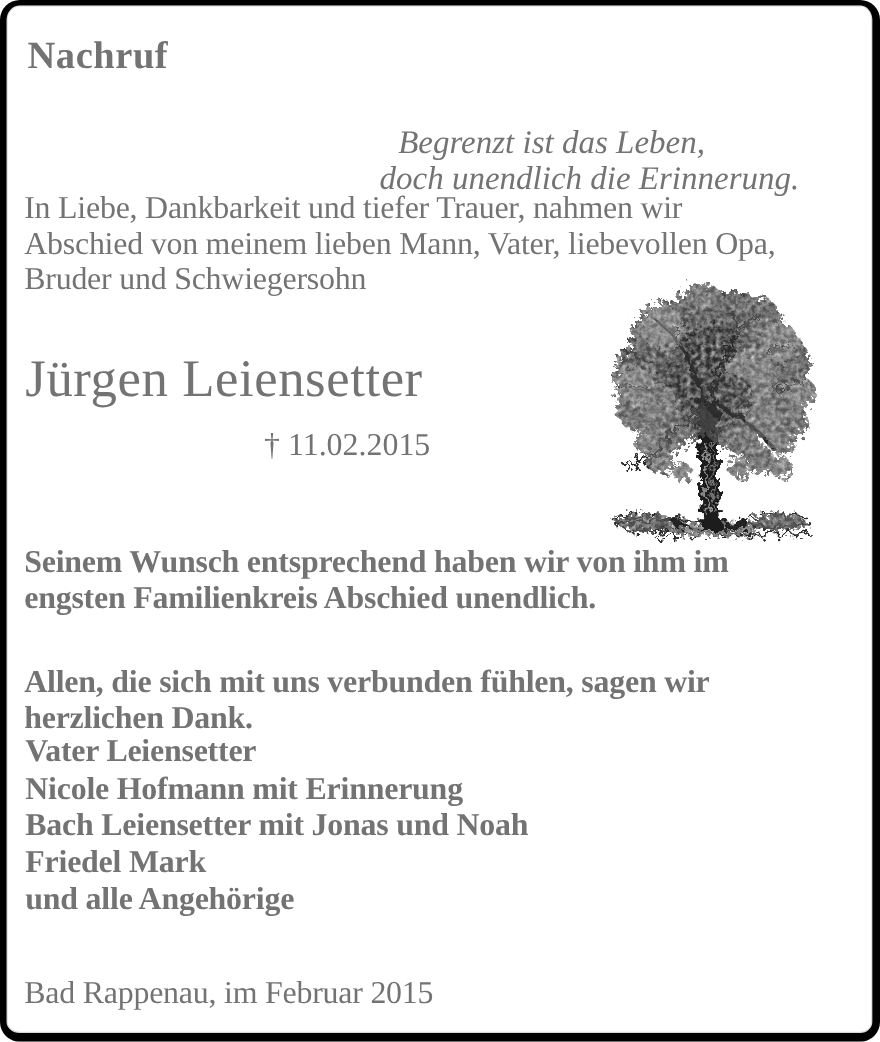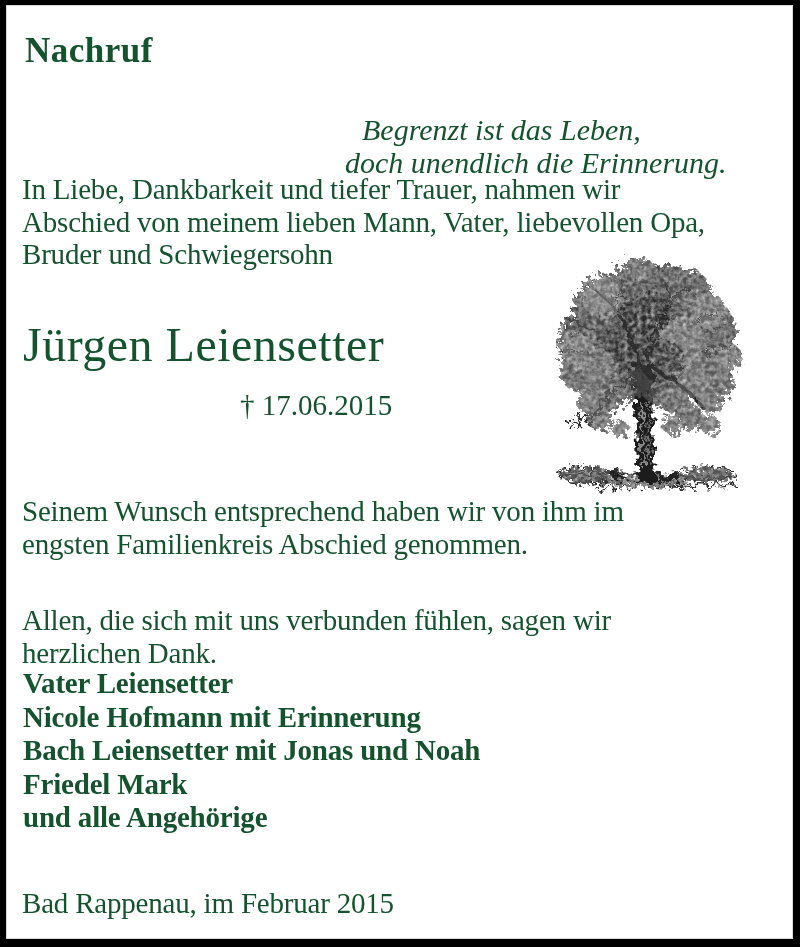--- a/index.html
+++ b/index.html
@@ -12,22 +12,23 @@
     width: 800px;
     height: 947px;
     background: #ffffff;
     box-sizing: border-box;
     border-top: 5px solid #000;
     border-left: 6px solid #000;
     border-right: 7px solid #000;
     border-bottom: 8px solid #000;
     box-shadow: inset 0 0 0 1px #d8d8d8;
     font-family: "Liberation Serif", "DejaVu Serif", serif;
-    color: #14532d;
+    color: #737373;
     overflow: hidden;
+    border-radius: 18px;
   }
   .abs { position: absolute; }
 
   .notice-title {
     left: 19px;
     top: 26px;
     font-size: 35px;
     font-weight: bold;
     letter-spacing: 0.5px;
     white-space: nowrap;
@@ -74,20 +75,21 @@
     width: 210px;
     height: 242px;
   }
 
   .para {
     left: 16px;
     font-size: 29px;
     line-height: 33px;
     letter-spacing: -0.2px;
     white-space: nowrap;
+    font-weight: bold;
   }
   .wish   { top: 490px; }
   .thanks { top: 563px; margin-top: 36px; }
 
   .mourners {
     left: 17px;
     top: 662px;
     font-size: 29px;
     font-weight: bold;
     line-height: 33.5px;
@@ -116,21 +118,21 @@
   </div>
 
   <div class="abs intro">
     <div>In Liebe, Dankbarkeit und tiefer Trauer, nahmen wir</div>
     <div>Abschied von meinem lieben Mann, Vater, liebevollen Opa,</div>
     <div>Bruder und Schwiegersohn</div>
   </div>
 
   <div class="abs deceased-name">Jürgen Leiensetter</div>
 
-  <div class="abs dates death">† 17.06.2015</div>
+  <div class="abs dates death">† 11.02.2015</div>
 
   <div class="abs tree-wrap">
     <svg width="210" height="242" viewBox="0 0 210 242">
       <defs>
         <filter id="roughen" x="-20%" y="-20%" width="140%" height="140%">
           <feTurbulence type="fractalNoise" baseFrequency="0.14" numOctaves="3" seed="7" result="n"></feTurbulence>
           <feDisplacementMap in="SourceGraphic" in2="n" scale="16"></feDisplacementMap>
         </filter>
         <filter id="foliage" x="-20%" y="-20%" width="140%" height="140%">
           <feTurbulence type="fractalNoise" baseFrequency="0.22" numOctaves="4" seed="11" result="t"></feTurbulence>
@@ -203,21 +205,21 @@
         <circle cx="148" cy="164" r="13" fill="#5c5c5c"></circle>
         <circle cx="168" cy="172" r="10" fill="#6a6a6a"></circle>
         <circle cx="130" cy="172" r="10" fill="#666"></circle>
         <circle cx="78" cy="176" r="9" fill="#6d6d6d"></circle>
       </g>
     </svg>
   </div>
 
   <div class="abs para wish">
     <div>Seinem Wunsch entsprechend haben wir von ihm im</div>
-    <div>engsten Familienkreis Abschied genommen.</div>
+    <div>engsten Familienkreis Abschied unendlich.</div>
   </div>
 
   <div class="abs para thanks">
     <div>Allen, die sich mit uns verbunden fühlen, sagen wir</div>
     <div>herzlichen Dank.</div>
   </div>
 
   <div class="abs mourners">
     <div>Vater Leiensetter</div>
     <div>Nicole Hofmann mit Erinnerung</div>

